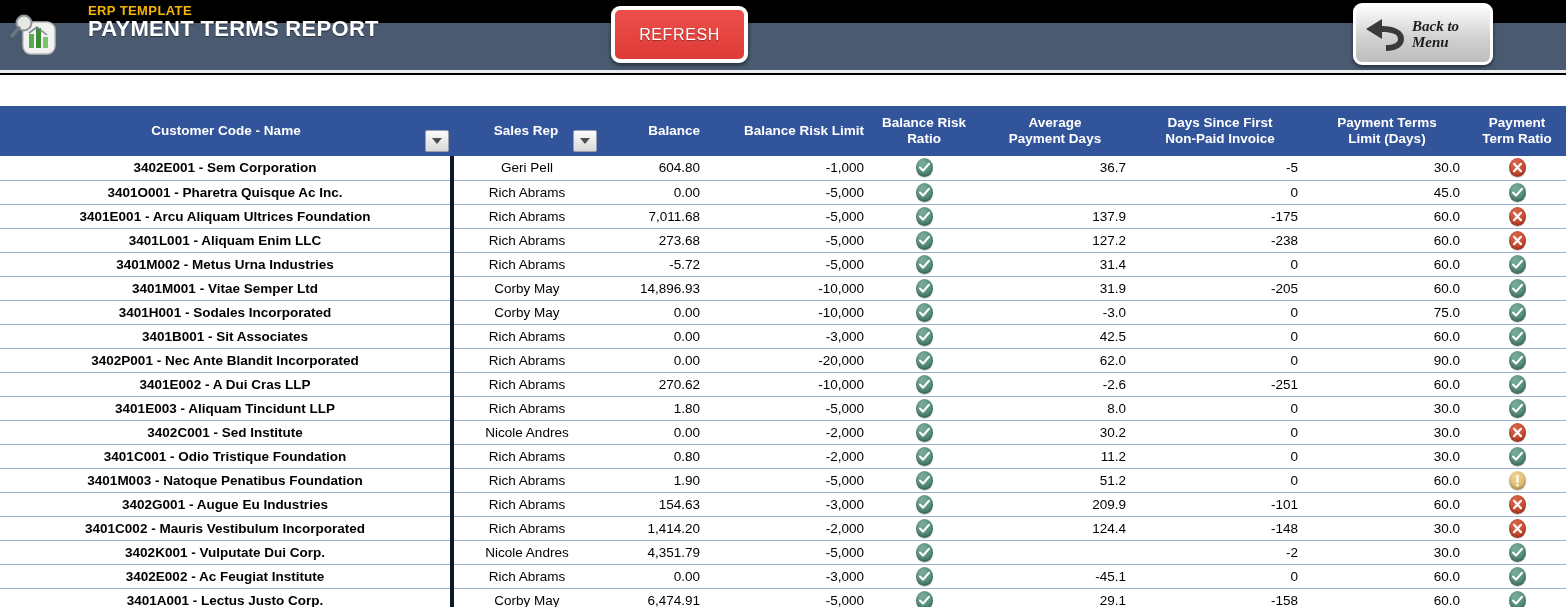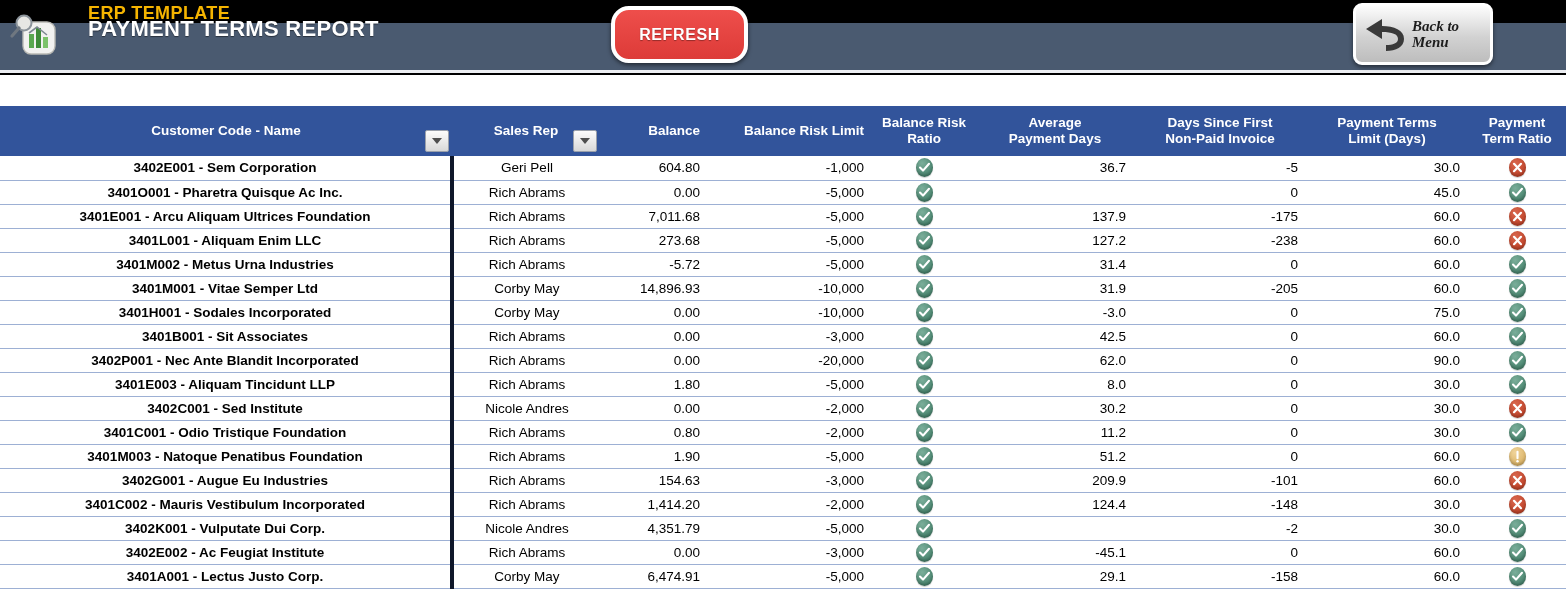--- a/index.html
+++ b/index.html
@@ -14,42 +14,42 @@
   .banner-black{
     position:absolute; left:0; top:0; width:1566px; height:23px;
     background:#000000;
   }
   .banner-slate{
     position:absolute; left:0; top:23px; width:1566px; height:47px;
     background:#4a5a70;
   }
   .brand-tag{
     position:absolute; left:88px; top:3px;
-    font-size:18px; font-weight:bold; color:#f5b400;
+    font-size:13px; font-weight:bold; color:#f5b400;
     letter-spacing:.4px; z-index:5;
   }
   .report-title{
     position:absolute; left:88px; top:16px;
     font-size:22px; font-weight:bold; color:#ffffff;
     letter-spacing:.3px; z-index:5;
     text-shadow:0 1px 1px rgba(0,0,0,.45);
   }
   
   .app-icon{
     position:absolute; left:9px; top:10px; width:50px; height:50px; z-index:6;
   }
 
   
   .refresh-btn{
     position:absolute; left:611px; top:6px; width:137px; height:57px;
     background:linear-gradient(#ee4e4b,#dd3b38);
     border:4px solid #ffffff;
-    border-radius:18px;
+    border-radius:9px;
     box-shadow:0 2px 4px rgba(0,0,0,.55);
-    color:#ffffff; font-size:16px; font-weight:bold; letter-spacing:.6px;
+    color:#ffffff; font-size:16px; font-weight:normal; letter-spacing:.6px;
     display:flex; align-items:center; justify-content:center;
     cursor:pointer; z-index:8;
     text-shadow:0 1px 1px rgba(0,0,0,.35);
   }
 
   
   .back-btn{
     position:absolute; left:1353px; top:3px; width:140px; height:62px;
     background:linear-gradient(#fdfdfd,#d2d2d2 55%,#bdbdbd);
     border:3px solid #ffffff;
@@ -338,20 +338,35 @@
               <path d="M4 9.6 L7 12.6 L13 5.8" stroke="#ffffff" stroke-width="2.1" fill="none" stroke-linecap="round" stroke-linejoin="round"></path>
             </svg></span></td>
         <td class="c-num">62.0</td>
         <td class="c-num">0</td>
         <td class="c-num">90.0</td>
         <td class="c-ico"><span class="ico ok"><svg width="17" height="19" viewBox="0 0 17 19">
               <path d="M4 9.6 L7 12.6 L13 5.8" stroke="#ffffff" stroke-width="2.1" fill="none" stroke-linecap="round" stroke-linejoin="round"></path>
             </svg></span></td>
       </tr>
       <tr>
+        <td class="c-cust">3401E002 - A Dui Cras LLP</td>
+        <td class="c-rep">Rich Abrams</td>
+        <td class="c-num">270.62</td>
+        <td class="c-num">-10,000</td>
+        <td class="c-ico"><span class="ico ok"><svg width="17" height="19" viewBox="0 0 17 19">
+              <path d="M4 9.6 L7 12.6 L13 5.8" stroke="#ffffff" stroke-width="2.1" fill="none" stroke-linecap="round" stroke-linejoin="round"></path>
+            </svg></span></td>
+        <td class="c-num">-2.6</td>
+        <td class="c-num">-251</td>
+        <td class="c-num">60.0</td>
+        <td class="c-ico"><span class="ico ok"><svg width="17" height="19" viewBox="0 0 17 19">
+              <path d="M4 9.6 L7 12.6 L13 5.8" stroke="#ffffff" stroke-width="2.1" fill="none" stroke-linecap="round" stroke-linejoin="round"></path>
+            </svg></span></td>
+      </tr>
+      <tr>
         <td class="c-cust">3401E003 - Aliquam Tincidunt LLP</td>
         <td class="c-rep">Rich Abrams</td>
         <td class="c-num">1.80</td>
         <td class="c-num">-5,000</td>
         <td class="c-ico"><span class="ico ok"><svg width="17" height="19" viewBox="0 0 17 19">
               <path d="M4 9.6 L7 12.6 L13 5.8" stroke="#ffffff" stroke-width="2.1" fill="none" stroke-linecap="round" stroke-linejoin="round"></path>
             </svg></span></td>
         <td class="c-num">8.0</td>
         <td class="c-num">0</td>
         <td class="c-num">30.0</td>

